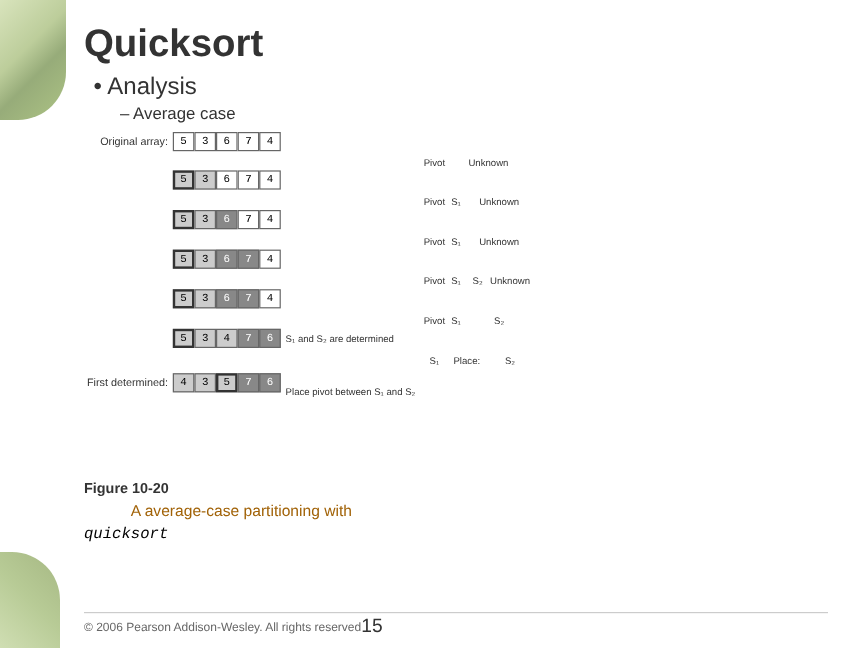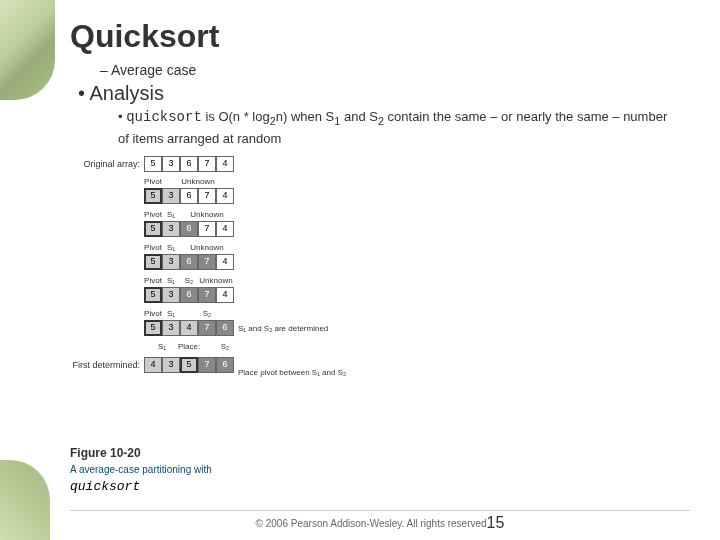--- a/index.html
+++ b/index.html
@@ -68,23 +68,24 @@
     }
 
     .figure-title {
       font-size: 12px;
       font-weight: bold;
       color: #333;
       margin-bottom: 4px;
     }
 
     .figure-caption {
-      font-size: 10px;
-      color: #0c4a6e;
+      font-size: 13px;
+      color: #a16207;
       margin-bottom: 4px;
+      margin-left: 39px;
     }
 
     .figure-caption-italic {
       font-style: italic;
       font-family: 'Courier New', Courier, monospace;
       font-size: 13px;
     }
 
     
     .array-section {
@@ -132,20 +133,21 @@
 
     .cell-dark {
       background: #888;
       color: #fff;
     }
 
     .header-row {
       display: flex;
       align-items: center;
       margin-bottom: 1px;
+      justify-content: center;
     }
 
     .header-label {
       font-size: 8px;
       color: #333;
       width: 70px;
       text-align: right;
       margin-right: 4px;
     }
 
@@ -166,21 +168,21 @@
     .section-group {
       margin-bottom: 4px;
     }
 
     .footnote {
       position: absolute;
       bottom: 8px;
       left: 70px;
       right: 30px;
       display: flex;
-      justify-content: center;
+      justify-content: flex-start;
       align-items: center;
       border-top: 1px solid #ccc;
       padding-top: 3px;
     }
 
     .footnote-text {
       font-size: 10px;
       color: #666;
     }
 
@@ -191,36 +193,33 @@
   </style>
 </head>
 <body>
 
 <div class="corner-top-left"></div>
 <div class="corner-bottom-left"></div>
 
 <div class="slide-content">
 
   <h1 class="slide-title">Quicksort</h1>
+
+  <div style="margin-left:8px; margin-bottom:2px;">
+    <span style="font-size:20px; color:#333;">
+      • <span>Analysis</span>
+    </span>
+  </div>
 
   <div style="margin-left:30px; margin-bottom:3px;">
     <span style="font-size:14px; color:#333;">
       – <span>Average case</span>
     </span>
   </div>
 
-  <div style="margin-left:8px; margin-bottom:2px;">
-    <span style="font-size:20px; color:#333;">
-      • <span>Analysis</span>
-    </span>
-  </div>
-
-  <div style="margin-left:48px; margin-bottom:8px; font-size:13px; color:#333; line-height:1.5;">
-    • <code>quicksort</code><span> is O(n * log</span><sub>2</sub><span>n) when S</span><sub>1</sub><span> and S</span><sub>2</sub><span> contain the same – or nearly the same – number of items arranged at random</span>
-  </div>
 
   <div class="main-body">
 
     <div class="figure-left">
 
       <div class="array-section">
         <div class="array-row">
           <span class="array-label">Original array:</span>
           <div class="array-cells">
             <div class="cell">5</div>

